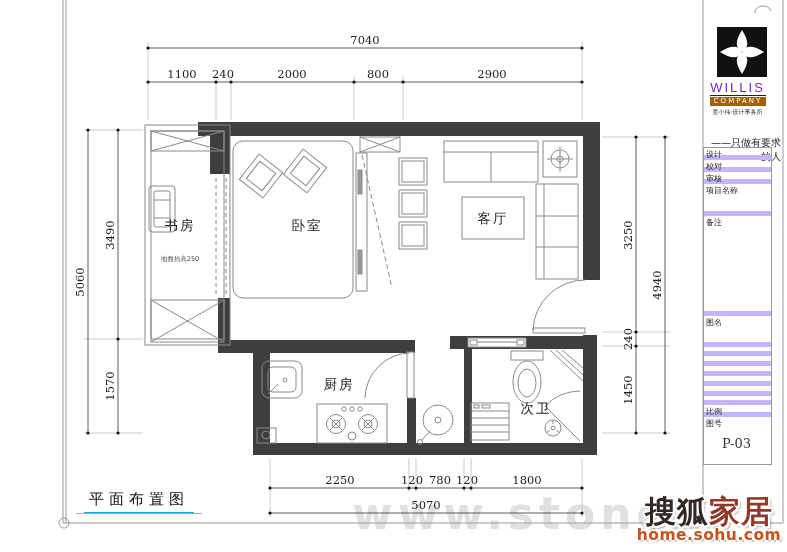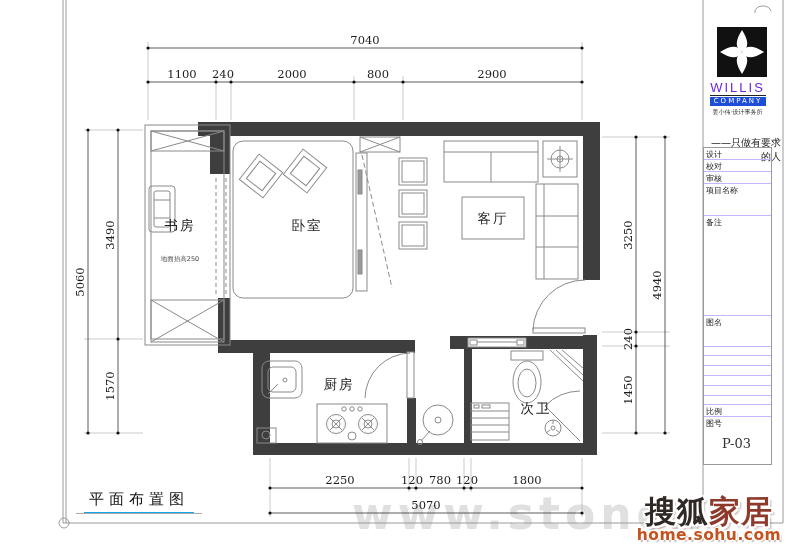--- a/index.html
+++ b/index.html
@@ -15,26 +15,26 @@
   
   .plantitle{position:absolute;left:84px;top:490px;width:110px;text-align:center;
     font-size:15px;letter-spacing:5px;color:#111;padding-bottom:3px;border-bottom:1px solid #0ea5e9;}
   .plantitle-line2{position:absolute;left:76px;top:513px;width:126px;border-top:1px solid #aaa;}
   
   .panel{position:absolute;left:703px;top:0;width:82px;height:523px;font-family:"DejaVu Sans",sans-serif;}
   .logo-square{position:absolute;left:14px;top:27px;width:50px;height:50px;background:#111;}
   .brand-top{position:absolute;left:0;top:80px;width:69px;text-align:center;
     font-family:Liberation Sans, sans-serif;font-size:13px;letter-spacing:2px;color:#6d28d9;}
   .brand-rule{position:absolute;left:7px;top:95px;width:56px;border-top:1px solid #222;}
-  .brand-bar{position:absolute;left:7px;top:97px;width:56px;height:9px;background:#1d4ed8;color:#fff;
+  .brand-bar{position:absolute;left:7px;top:97px;width:56px;height:9px;background:#a16207;color:#fff;
     font-size:7px;letter-spacing:2px;text-align:center;line-height:9px;}
   .brand-sub{position:absolute;left:0;top:108px;width:69px;text-align:center;font-size:6px;color:#333;}
   .slogan{position:absolute;left:2px;top:136px;width:76px;text-align:right;font-size:10px;color:#222;}
   .fields{position:absolute;left:0;top:147px;width:67px;border:1px solid #999;}
-  .frow{border-bottom:1px solid #c4b5fd;font-size:8px;color:#222;padding:1px 0 0 2px;box-sizing:border-box;}
+  .frow{border-bottom:5px solid #c4b5fd;font-size:8px;color:#222;padding:1px 0 0 2px;box-sizing:border-box;}
   .frow:last-child{border-bottom:none;}
   .drawno{position:absolute;left:0;top:436px;width:67px;text-align:center;
     font-family:"DejaVu Serif",serif;font-size:13px;color:#333;}
   
   .sohu{position:absolute;left:631px;top:496px;width:156px;text-align:center;line-height:1;}
   .sohu-l1{font-size:31px;font-weight:bold;letter-spacing:1px;white-space:nowrap;
     text-shadow:-2px 0 0 #fff,2px 0 0 #fff,0 -2px 0 #fff,0 2px 0 #fff,-2px -2px 0 #fff,2px 2px 0 #fff,-2px 2px 0 #fff,2px -2px 0 #fff,3px 3px 2px rgba(60,30,20,.35);}
   .sohu-dark{color:#2f2824;}
   .sohu-red{color:#8e3a2b;}
   .sohu-l2{margin-top:1px;font-size:15.5px;font-weight:bold;color:#c4531f;letter-spacing:.5px;

